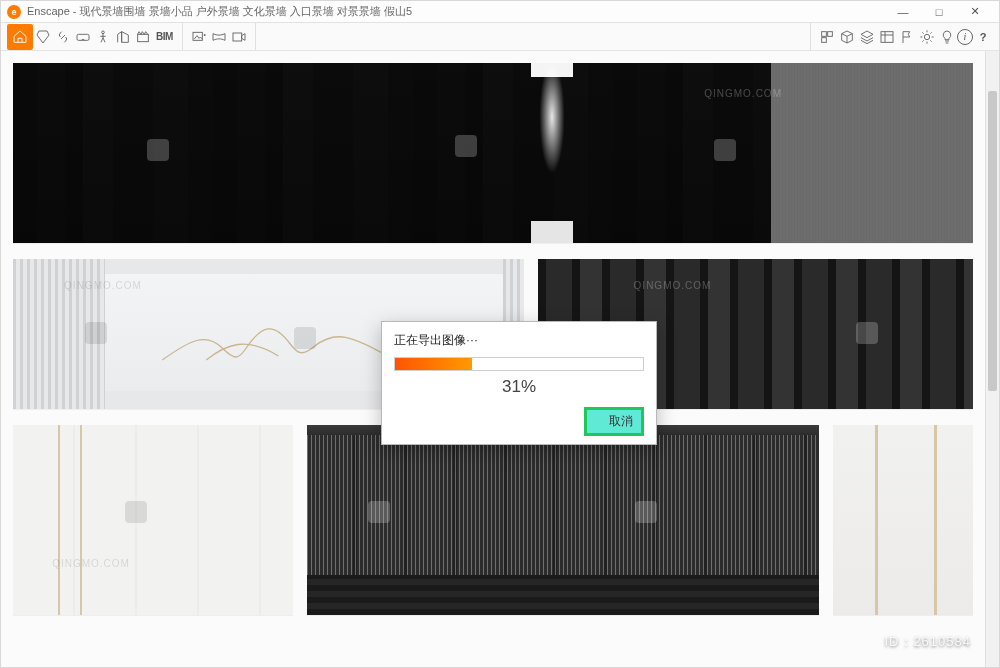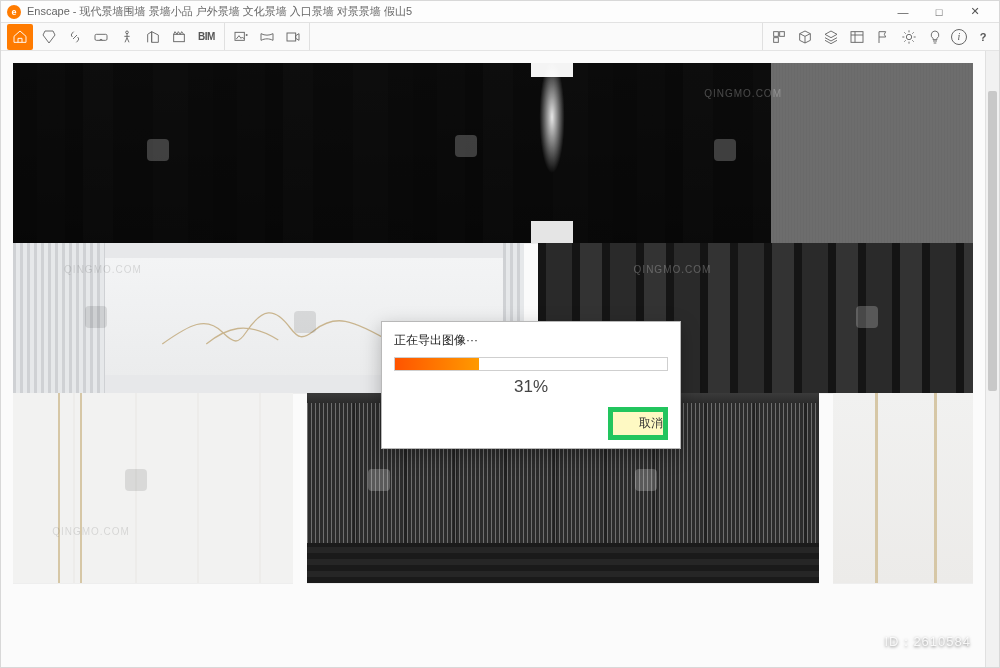--- a/index.html
+++ b/index.html
@@ -58,21 +58,20 @@
     background: #fafafa;
     border-bottom: 1px solid #e4e4e4;
     font-size: 11px;
     color: #555;
   }
   .tool-seg {
     display: flex;
     align-items: center;
     padding: 0 6px;
     border-right: 1px solid #e0e0e0;
-    gap: 6px;
   }
   .tool-seg.right { margin-left: auto; border-left: 1px solid #e0e0e0; border-right: none;}
   .tool-btn {
     width: 20px; height: 20px;
     display: inline-flex;
     align-items: center; justify-content: center;
     border-radius: 2px;
     color: #555;
   }
   .tool-btn svg { width: 16px; height: 16px; stroke: #666; fill: none; stroke-width: 1.4;}
@@ -111,21 +110,21 @@
     background: #c8c8c8;
     border-radius: 2px;
   }
 
   
   .scene {
     position: absolute; left: 0; top: 0; right: 14px; bottom: 0;
     padding: 12px 12px 0 12px;
   }
 
-  .wall-row { display: flex; gap: 14px; }
+  .wall-row { display: flex; gap: 14px; margin-bottom: 16px; }
 
   .wall {
     position: relative;
     background: #555;
     overflow: hidden;
     box-shadow: 0 1px 0 rgba(0,0,0,0.05);
   }
   .wall .wm {
     position: absolute;
     color: rgba(255,255,255,0.25);
@@ -256,21 +255,21 @@
     text-shadow: 0 1px 3px rgba(0,0,0,0.5);
     pointer-events: none;
   }
   .brand-overlay .big { font-size: 30px; letter-spacing: 10px; font-weight: 300; }
   .brand-overlay .small { font-size: 13px; margin-top: 4px; letter-spacing: 1px; }
 
   
   .dialog {
     position: absolute;
     left: 380px; top: 320px;
-    width: 300px;
+    width: 276px;
     background: #fff;
     border: 1px solid #b8b8b8;
     box-shadow: 0 6px 18px rgba(0,0,0,0.25);
     font-size: 12px;
     color: #333;
     padding: 10px 12px 8px 12px;
   }
   .dialog .dlg-title { font-size: 12px; margin-bottom: 8px; color: #222; }
   .dialog .progress {
     width: 100%; height: 14px;
@@ -282,25 +281,25 @@
   .dialog .progress .fill {
     position: absolute; left: 0; top: 0; bottom: 0;
     width: 31%;
     background: linear-gradient(90deg,#ff5400,#ff9a00);
   }
   .dialog .pct { text-align: center; font-size: 17px; color: #444; margin-bottom: 10px;}
   .dialog .actions { text-align: right; }
   .dialog .btn {
     display: inline-block;
     min-width: 60px;
-    padding: 3px 0;
+    padding: 3px 8px;
     font-size: 12px;
     color: #333;
-    background: #fef9c3;
-    border: 5px solid #22c55e;
+    background: #5eead4;
+    border: 3px solid #22c55e;
     cursor: pointer;
   }
 
 </style>
 </head>
 <body>
 
 <div class="window">
 
   <div class="titlebar">

